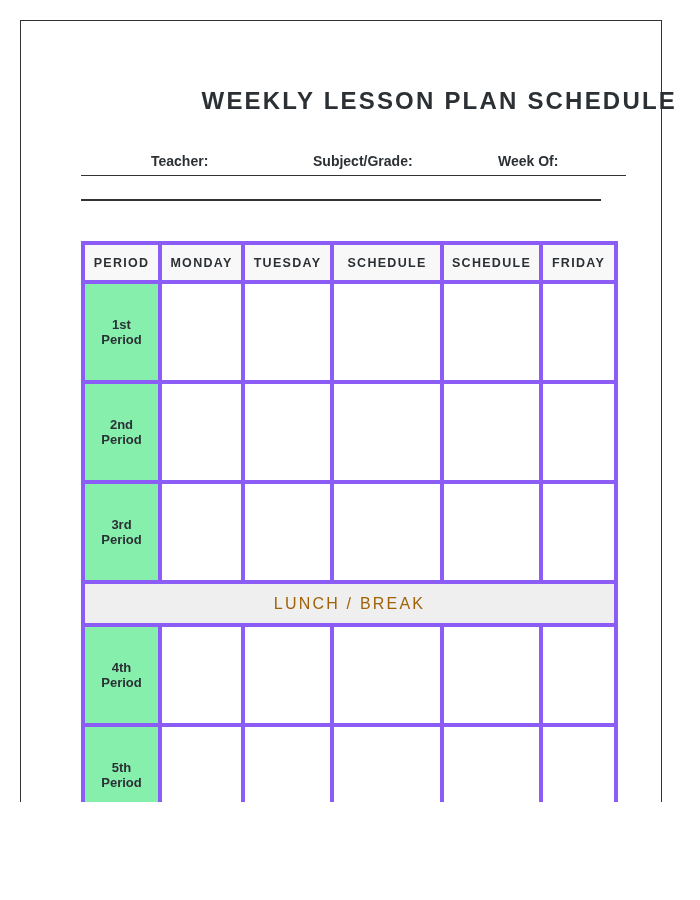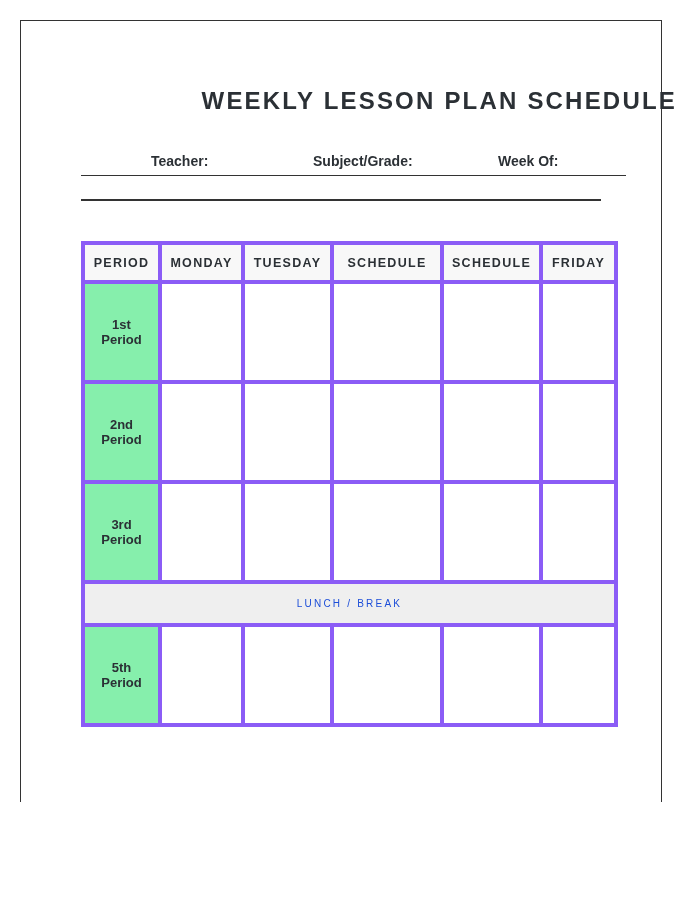--- a/index.html
+++ b/index.html
@@ -76,23 +76,23 @@
       background: #86efac;
       font-size: 13px;
       font-weight: bold;
       line-height: 15px;
       color: #2b3035;
     }
     table.schedule tr.period-row td { height: 100px; }
     table.schedule tr.lunch-row td {
       height: 43px;
       background: #efefef;
-      font-size: 10px;
+      font-size: 16px;
       letter-spacing: 2.2px;
-      color: #1d4ed8;
+      color: #a16207;
     }
     table.schedule td.slot { background: #ffffff; }
   </style>
 </head>
 <body>
 
 <div class="viewport">
   <div class="page">
 
     <h1 class="title">WEEKLY LESSON PLAN SCHEDULE</h1>
@@ -147,20 +147,28 @@
           <td class="slot"></td>
           <td class="slot"></td>
           <td class="slot"></td>
           <td class="slot"></td>
           <td class="slot"></td>
         </tr>
         <tr class="lunch-row">
           <td colspan="6">LUNCH / BREAK</td>
         </tr>
         <tr class="period-row">
+          <td class="period"><span>4th</span><br><span>Period</span></td>
+          <td class="slot"></td>
+          <td class="slot"></td>
+          <td class="slot"></td>
+          <td class="slot"></td>
+          <td class="slot"></td>
+        </tr>
+        <tr class="period-row">
           <td class="period"><span>5th</span><br><span>Period</span></td>
           <td class="slot"></td>
           <td class="slot"></td>
           <td class="slot"></td>
           <td class="slot"></td>
           <td class="slot"></td>
         </tr>
       </tbody>
     </table>
 

